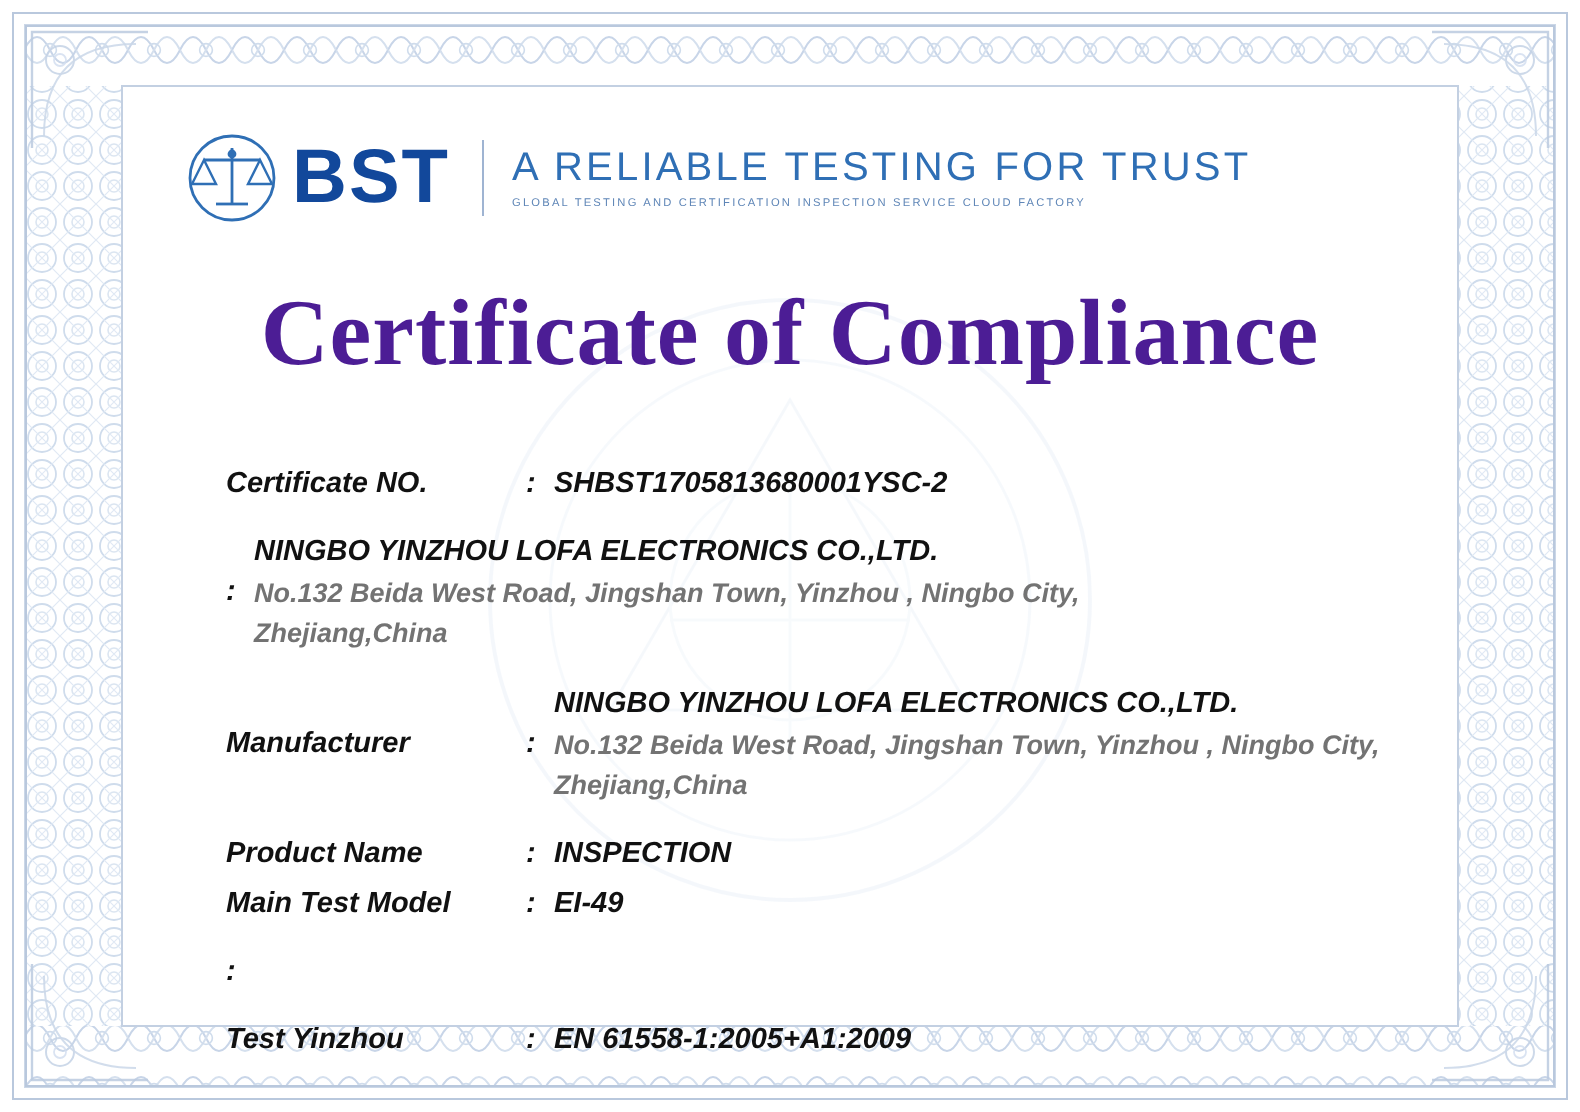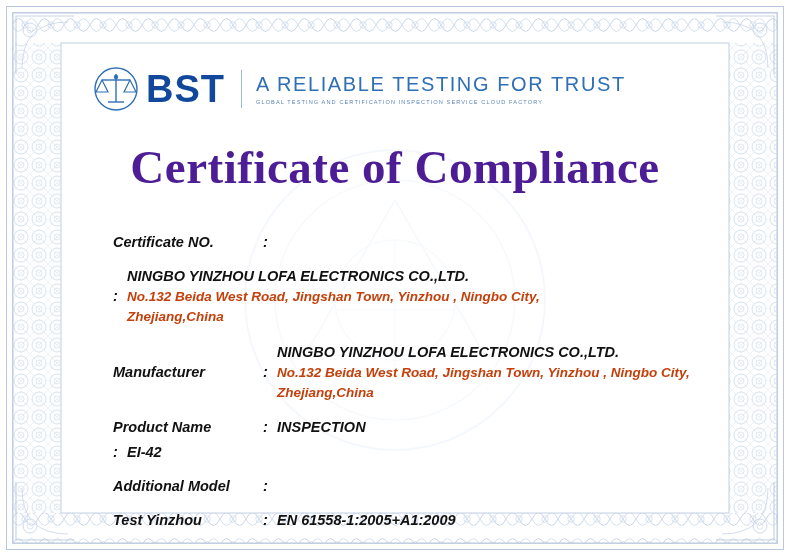--- a/index.html
+++ b/index.html
@@ -160,21 +160,21 @@
   .field-value {
     flex: 1 1 auto;
     font-size: 14.5px;
     font-weight: bold;
     color: #111111;
     line-height: 1.45;
   }
   .field-value .sub {
     font-weight: bold;
     font-size: 13.5px;
-    color: #c2410c;
+    color: #737373;
     line-height: 1.5;
   }
   .spacer-8 { height: 10px; }
 </style>
 </head>
 <body>
 
 <div class="page">
 
   <div class="border-outer"></div>
@@ -252,20 +252,21 @@
     </div>
   </div>
 
   <div class="cert-title">Certificate of Compliance</div>
 
   <div class="fields">
 
     <div class="field-row">
       <div class="field-label">Certificate NO.</div>
       <div class="field-colon">:</div>
+      <div class="field-value">SHBST1705813680001YSC-2</div>
     </div>
 
     <div class="field-row tight">
       <div class="field-colon">:</div>
       <div class="field-value">
         <div>NINGBO YINZHOU LOFA ELECTRONICS CO.,LTD.</div>
         <div class="sub">No.132 Beida West Road, Jingshan Town, Yinzhou , Ningbo City,</div>
         <div class="sub">Zhejiang,China</div>
       </div>
     </div>
@@ -284,26 +285,26 @@
 
     <div class="spacer-8"></div>
 
     <div class="field-row tight">
       <div class="field-label">Product Name</div>
       <div class="field-colon">:</div>
       <div class="field-value">INSPECTION</div>
     </div>
 
     <div class="field-row">
-      <div class="field-colon">:</div>
-      <div class="field-value">EI-42</div>
-    </div>
-
-    <div class="field-row">
-      <div class="field-label">Additional Model</div>
+      <div class="field-label">Main Test Model</div>
+      <div class="field-colon">:</div>
+      <div class="field-value">EI-49</div>
+    </div>
+
+    <div class="field-row">
       <div class="field-colon">:</div>
     </div>
 
     <div class="field-row">
       <div class="field-label">Test Yinzhou</div>
       <div class="field-colon">:</div>
       <div class="field-value">EN 61558-1:2005+A1:2009</div>
     </div>
 
     <div class="spacer-8"></div>

